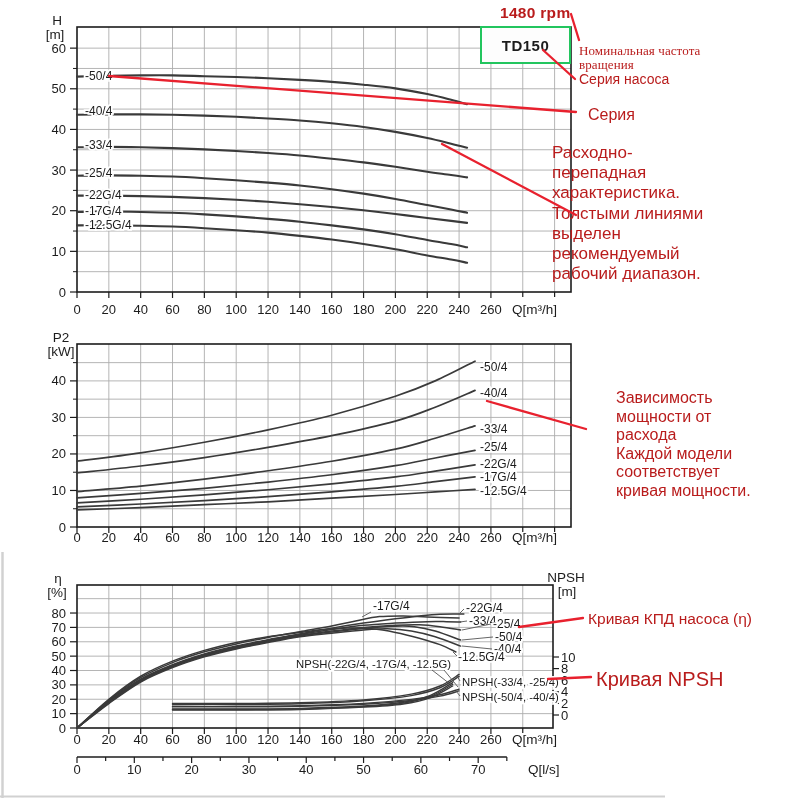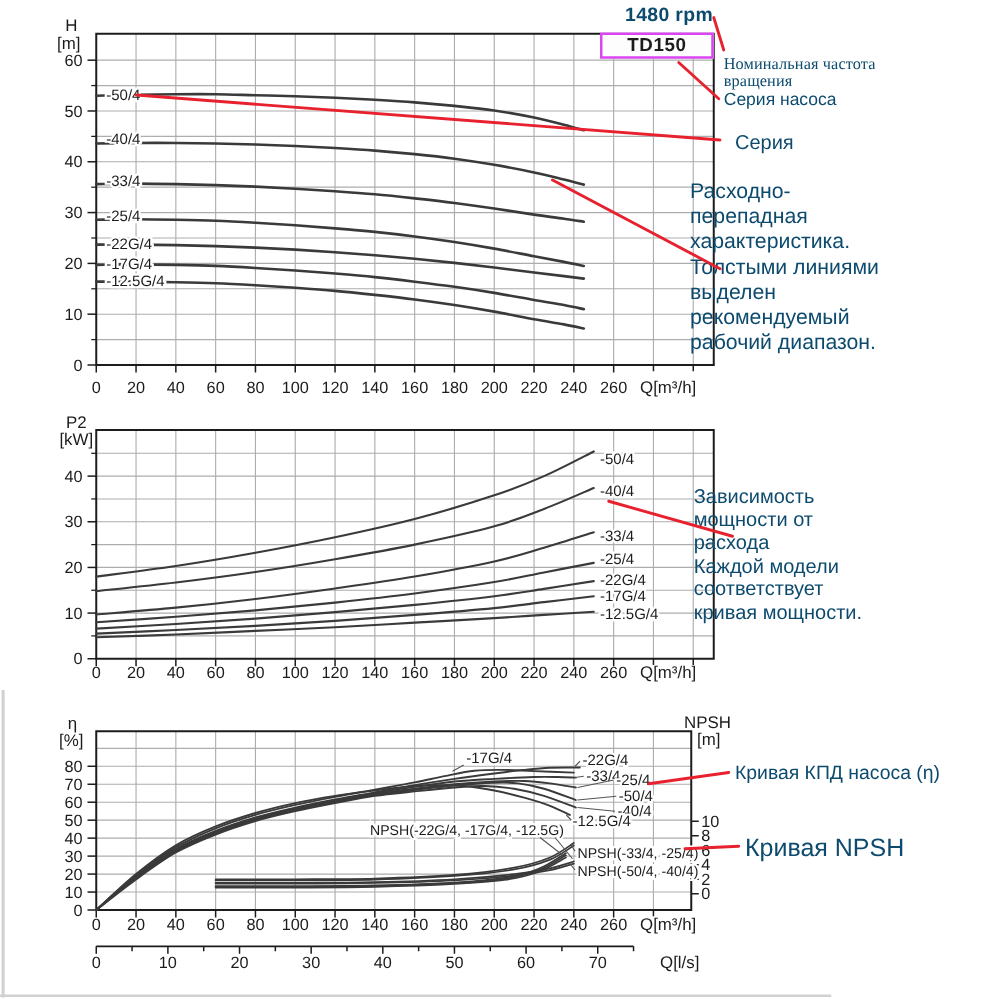--- a/index.html
+++ b/index.html
@@ -1,28 +1,28 @@
 <!DOCTYPE html>
 <html><head>
 <meta charset="utf-8">
 <style>
   html,body{margin:0;padding:0;}
   body{width:800px;height:800px;background:#ffffff;font-family:"Liberation Sans",sans-serif;position:relative;overflow:hidden;}
   #stage{position:absolute;left:0;top:0;width:800px;height:800px;}
   svg{position:absolute;left:0;top:0;}
   #charts-svg{z-index:1;}
   #overlay-svg{z-index:5;pointer-events:none;}
-  .note{position:absolute;color:#0c4a6e;white-space:pre-line;z-index:3;}
+  .note{position:absolute;color:#b91c1c;white-space:pre-line;z-index:3;}
   .rpm-value{left:500px;top:4px;font-size:15.5px;font-weight:600;letter-spacing:.3px;}
-  .td150-box{position:absolute;left:480px;top:26px;width:91px;height:21px;background:#fdfdfd;border:2px solid #d946ef;display:flex;align-items:center;justify-content:center;font-size:15px;font-weight:600;letter-spacing:.5px;color:#1c1c1c;z-index:3;box-sizing:border-box;}
+  .td150-box{position:absolute;left:480px;top:26px;width:91px;height:38px;background:#fdfdfd;border:2px solid #22c55e;display:flex;align-items:center;justify-content:center;font-size:15px;font-weight:600;letter-spacing:.5px;color:#1c1c1c;z-index:3;box-sizing:border-box;}
   .rpm-note{left:579px;top:44px;font-size:13px;line-height:1.05;letter-spacing:.1px;font-family:Liberation Serif, serif;}
   .series-note{left:579px;top:71px;font-size:14px;}
   .model-note{left:588px;top:106px;font-size:16px;}
   .hq-note{left:552px;top:143px;font-size:17px;line-height:20.2px;}
-  .power-note{left:555px;top:389px;font-size:16px;line-height:18.5px;}
+  .power-note{left:616px;top:389px;font-size:16px;line-height:18.5px;}
   .eff-note{left:588px;top:610px;font-size:15.5px;}
   .npsh-note{left:596px;top:668px;font-size:20px;}
 </style>
 </head>
 <body>
 
 <div id="stage">
   <svg id="charts-svg" width="800" height="800" viewBox="0 0 800 800">
       <g>
         <g>

